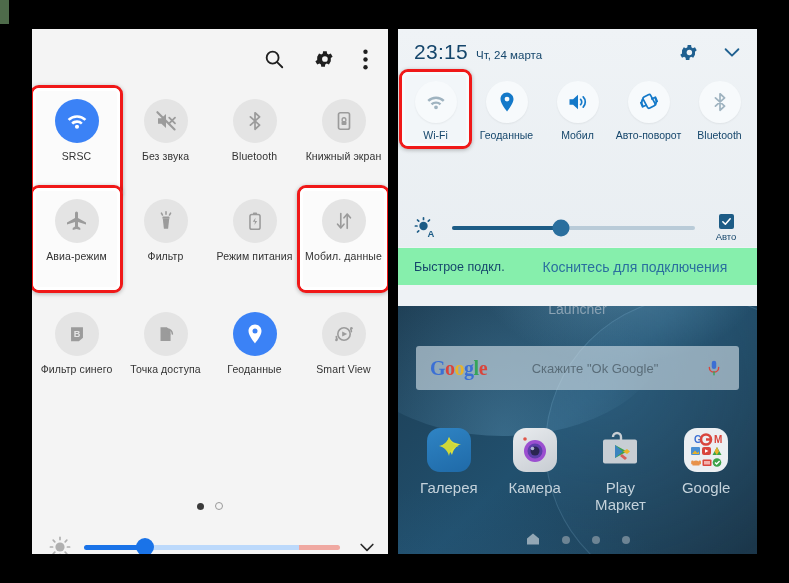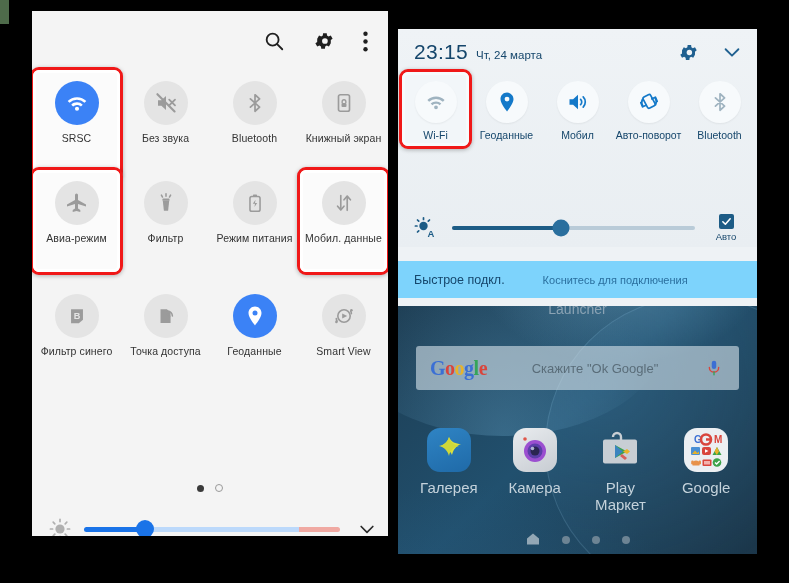--- a/index.html
+++ b/index.html
@@ -8,21 +8,21 @@
     background:#000000;
     font-family:"Liberation Sans", sans-serif;
     overflow:hidden;
     position:relative;
   }
   .green-sliver{position:absolute;left:0;top:0;width:9px;height:24px;background:#4e6b4a;}
   .green-sliver2{position:absolute;left:0;top:0;width:9px;height:583px;background:#000;}
 
   
   .panel-left{
-    position:absolute;left:32px;top:11px;width:356px;height:525px;
+    position:absolute;left:32px;top:29px;width:356px;height:525px;
     background:#f4f4f4;
     overflow:hidden;
   }
   .lp-topbar{
     position:absolute;top:0;left:0;width:100%;height:60px;
     display:flex;align-items:center;justify-content:flex-end;
     padding-right:20px;box-sizing:border-box;gap:28px;
   }
   .lp-topbar svg{display:block;}
 
@@ -130,26 +130,26 @@
   .rb-fill{position:absolute;left:0;top:0;height:100%;width:45%;background:#1d5c86;border-radius:2px;}
   .rb-knob{position:absolute;left:45%;top:50%;transform:translate(-50%,-50%);width:17px;height:17px;border-radius:50%;background:#2a6f9e;}
   .rb-auto{width:42px;display:flex;flex-direction:column;align-items:center;}
   .rb-check{
     width:15px;height:15px;background:#1d5c86;border-radius:2px;
     display:flex;align-items:center;justify-content:center;margin-bottom:2px;
   }
   .rb-auto-lbl{font-size:9.5px;color:#15466b;}
 
   .rp-quick{
-    position:absolute;top:232px;left:0;width:100%;height:37px;
-    background:#7dd3fc;
+    position:absolute;top:219px;left:0;width:100%;height:37px;
+    background:#86efac;
     display:flex;align-items:center;box-sizing:border-box;padding:0 16px;
   }
   .rq-title{font-size:12.5px;color:#15466b;}
-  .rq-sub{font-size:11px;color:#2a6f9e;margin-left:38px;}
+  .rq-sub{font-size:14px;color:#2a6f9e;margin-left:38px;}
 
   .rp-home{
     position:absolute;top:277px;left:0;width:100%;height:265px;
     background:
       radial-gradient(ellipse 200px 120px at 62% -10%, rgba(120,175,205,.45), rgba(0,0,0,0) 70%),
       radial-gradient(ellipse 320px 200px at 20% 120%, rgba(40,90,125,.55), rgba(0,0,0,0) 70%),
       linear-gradient(135deg,#1d3d53 0%,#21506e 45%,#1b3548 100%);
       overflow:hidden;
   }
   .hm-arc{

